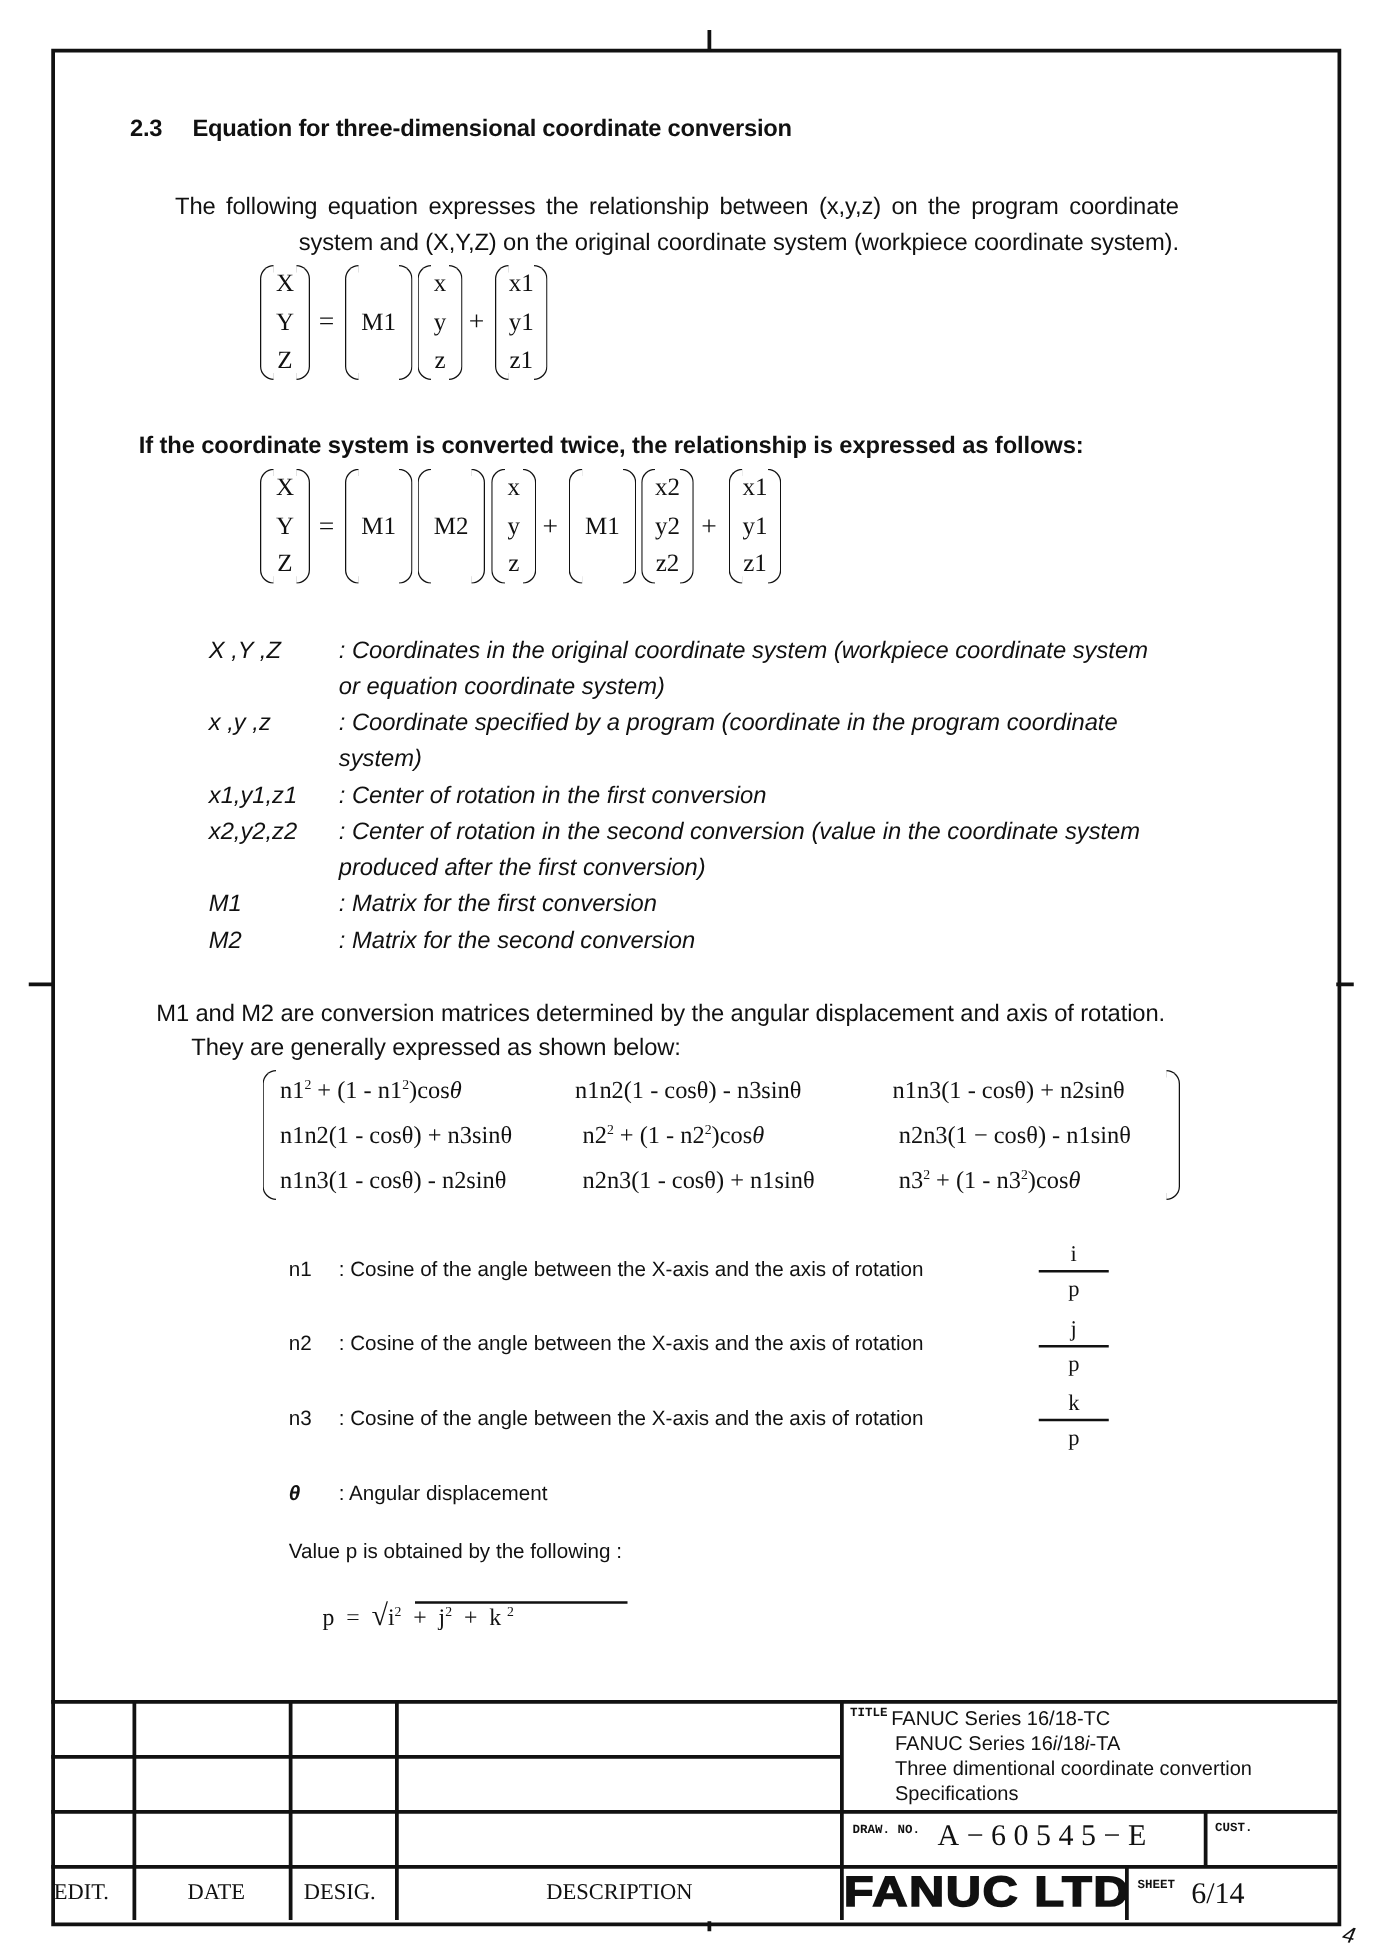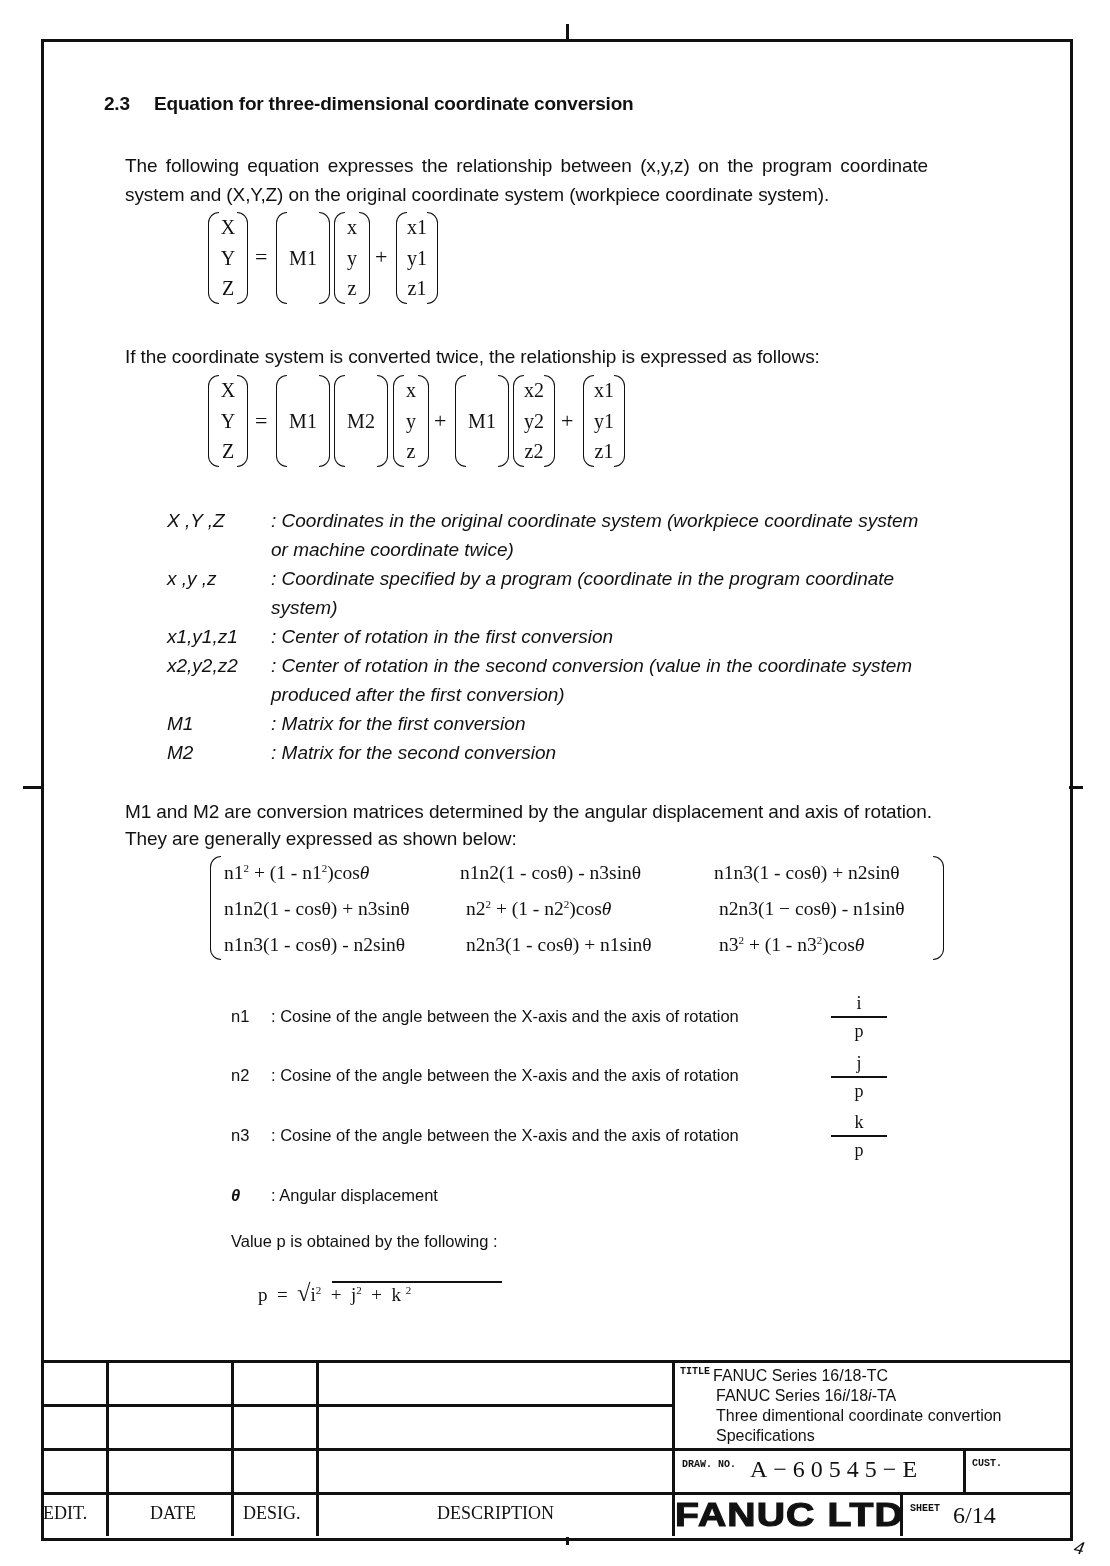--- a/index.html
+++ b/index.html
@@ -50,21 +50,21 @@
 <div class="tick" style="left:566px; top:24px; width:2.5px; height:17px;"></div>
 <div class="tick" style="left:23px; top:786px; width:20px; height:2.5px;"></div>
 <div class="tick" style="left:1069px; top:786px; width:14px; height:2.5px;"></div>
 <div class="tick" style="left:566px; top:1537px; width:2.5px; height:8px;"></div>
 <div class="abs" style="left:1074px; top:1538px; font-size:18px; font-style:italic; transform:rotate(12deg);">4</div>
 
 <div class="h2">
   <span class="num">2.3</span><span>Equation for three-dimensional coordinate conversion</span>
 </div>
 
-<div class="para" style="left:125px; top:151px; word-spacing:3.2px;">
+<div class="para" style="left:140px; top:151px; word-spacing:3.2px;text-align:right;">
   <div>The following equation expresses the relationship between (x,y,z) on the program coordinate</div>
   <div style="word-spacing:0;">system and (X,Y,Z) on the original coordinate system (workpiece coordinate system).</div>
 </div>
 
 <div>
   <div class="vec" style="left:208px; top:212px; width:40px; height:92px;">
     <span class="paren l"></span>
       <span class="paren r"></span>
     <div class="cells">
         <span>X</span>
@@ -94,21 +94,21 @@
     <span class="paren l"></span>
       <span class="paren r"></span>
     <div class="cells">
         <span>x1</span>
         <span>y1</span>
         <span>z1</span>
       </div>
   </div>
 </div>
 
-<div class="para" style="left:125px; top:342px;">If the coordinate system is converted twice, the relationship is expressed as follows:</div>
+<div class="para" style="left:111px; top:342px;font-weight:bold;">If the coordinate system is converted twice, the relationship is expressed as follows:</div>
 
 <div>
   <div class="vec" style="left:208px; top:375px; width:40px; height:92px;">
     <span class="paren l"></span>
       <span class="paren r"></span>
     <div class="cells">
         <span>X</span>
         <span>Y</span>
         <span>Z</span>
       </div>
@@ -162,21 +162,21 @@
         <span>x1</span>
         <span>y1</span>
         <span>z1</span>
       </div>
   </div>
 </div>
 
 <div class="deflist">
   <div class="defrow">
       <span class="k">X ,Y ,Z</span>
-      <span class="v"><span>: Coordinates in the original coordinate system (workpiece coordinate system</span><br><span style="padding-left:0">or machine coordinate twice)</span></span>
+      <span class="v"><span>: Coordinates in the original coordinate system (workpiece coordinate system</span><br><span style="padding-left:0">or equation coordinate system)</span></span>
     </div>
   <div class="defrow">
       <span class="k">x ,y ,z</span>
       <span class="v"><span>: Coordinate specified by a program (coordinate in the program coordinate</span><br><span>system)</span></span>
     </div>
   <div class="defrow">
       <span class="k">x1,y1,z1</span>
       <span class="v">: Center of rotation in the first conversion</span>
     </div>
   <div class="defrow">
@@ -188,21 +188,21 @@
       <span class="v">: Matrix for the first conversion</span>
     </div>
   <div class="defrow">
       <span class="k">M2</span>
       <span class="v">: Matrix for the second conversion</span>
     </div>
 </div>
 
 <div class="para" style="left:125px; top:797px;">
   <div>M1 and M2 are conversion matrices determined by the angular displacement and axis of rotation.</div>
-  <div style="margin-top:-2px;">They are generally expressed as shown below:</div>
+  <div style="margin-top:-2px;margin-left:28px;">They are generally expressed as shown below:</div>
 </div>
 
 <div class="bigmat">
   <span class="paren l" style="border-width:1.6px;"></span>
   <span class="paren r" style="border-width:1.6px;"></span>
   <div class="row" style="top:0;">
     <span class="c" style="left:0;">n1<sup>2</sup> + (1 - n1<sup>2</sup>)cos<i>θ</i></span>
     <span class="c" style="left:236px;">n1n2(1 - cosθ) - n3sinθ</span>
     <span class="c" style="left:490px;">n1n3(1 - cosθ) + n2sinθ</span>
   </div>

